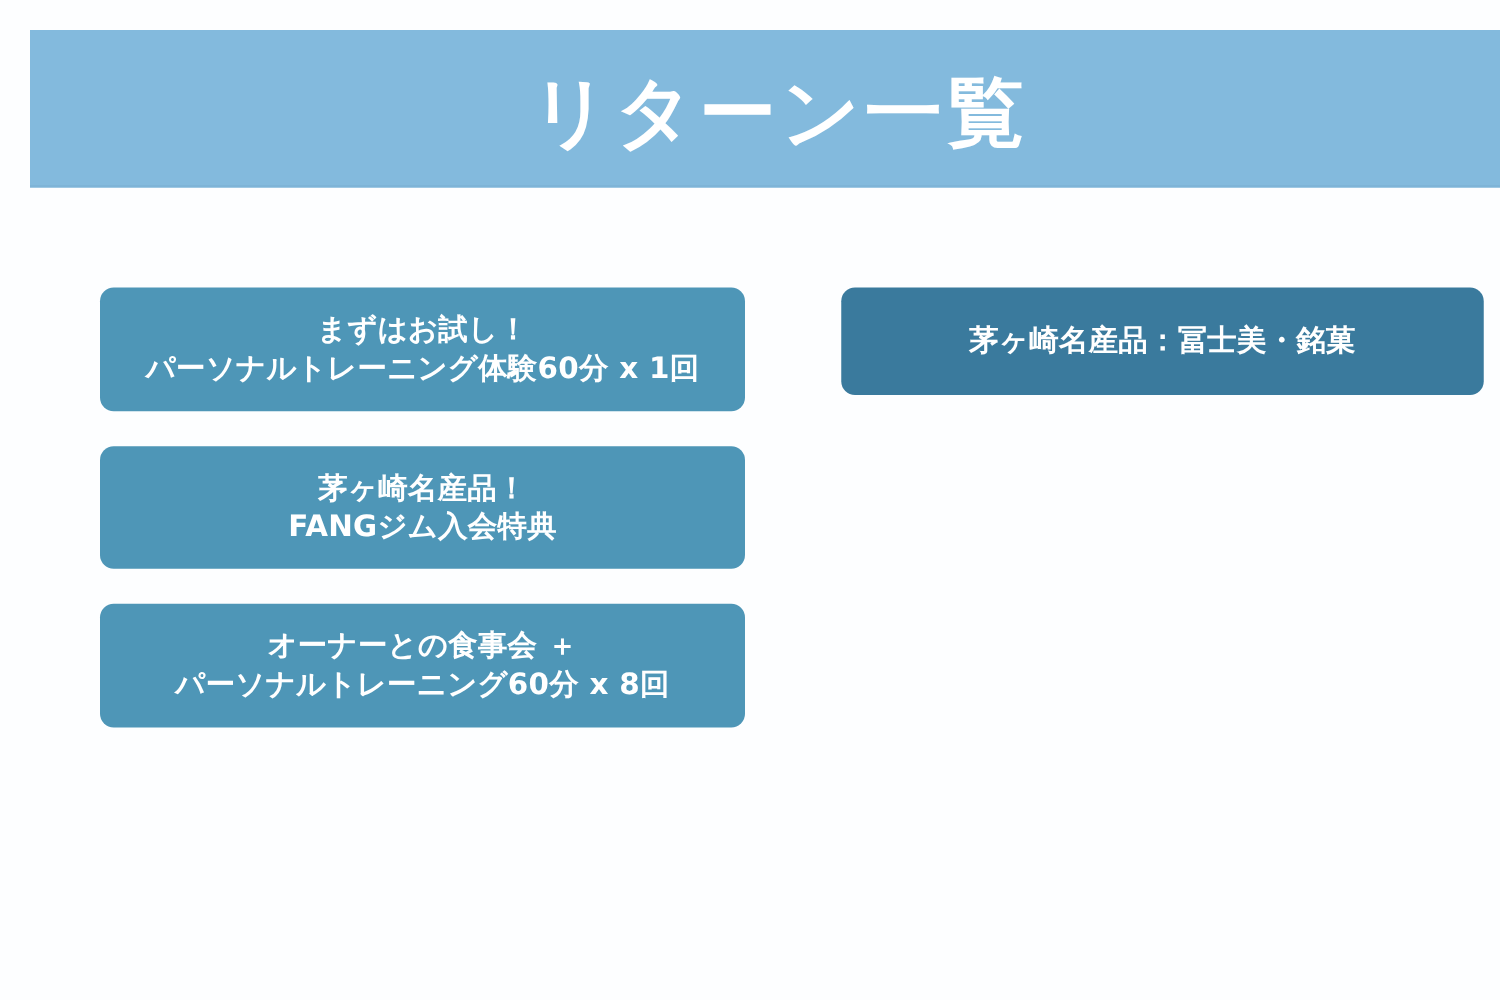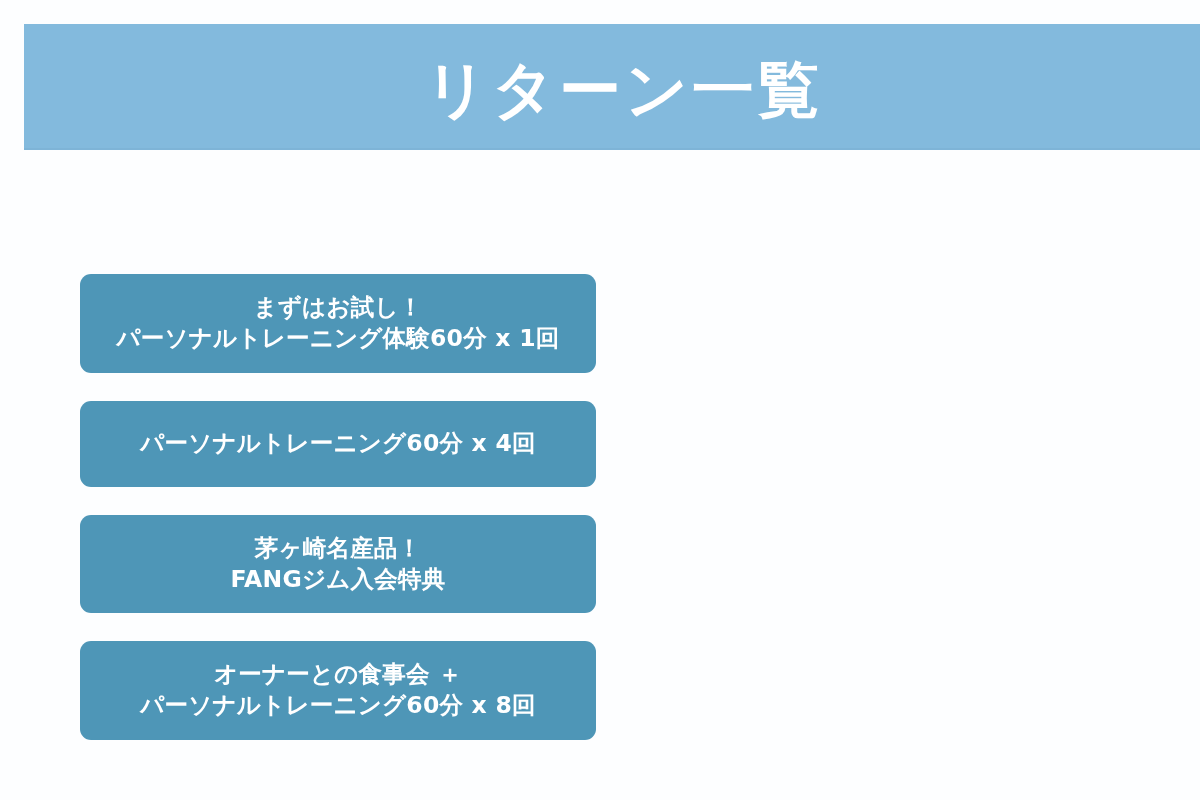--- a/index.html
+++ b/index.html
@@ -61,21 +61,20 @@
   }
 
   .column {
     display: flex;
     flex-direction: column;
   }
 
   .column-left {
     margin-left: 32px;
     width: 540px;
-    margin-top: 44px;
   }
 
   .column-right {
     margin-left: 53px;
     width: 538px;
   }
 
   .card {
     width: 100%;
     min-height: 86px;
@@ -114,30 +113,30 @@
   </div>
 
   <div class="columns">
 
     <div class="column column-left">
       <div class="card">
         <span class="card-text">まずはお試し！
 パーソナルトレーニング体験60分 x 1回</span>
       </div>
       <div class="card">
-        <span class="card-text">パーソナルトレーニング60分 x 4回</span>
-      </div>
-      <div class="card">
         <span class="card-text">茅ヶ崎名産品！
 FANGジム入会特典</span>
       </div>
       <div class="card">
         <span class="card-text">オーナーとの食事会 ＋
 パーソナルトレーニング60分 x 8回</span>
       </div>
     </div>
 
     <div class="column column-right">
+      <div class="card">
+        <span class="card-text">茅ヶ崎名産品：冨士美・銘菓</span>
+      </div>
     </div>
 
   </div>
 
 </div>
 
 </body></html>

